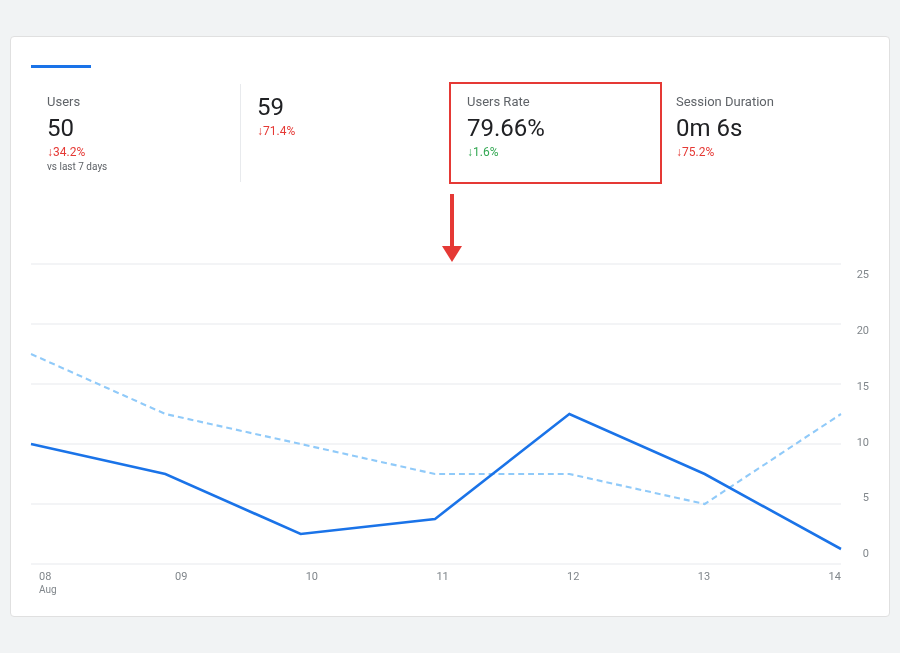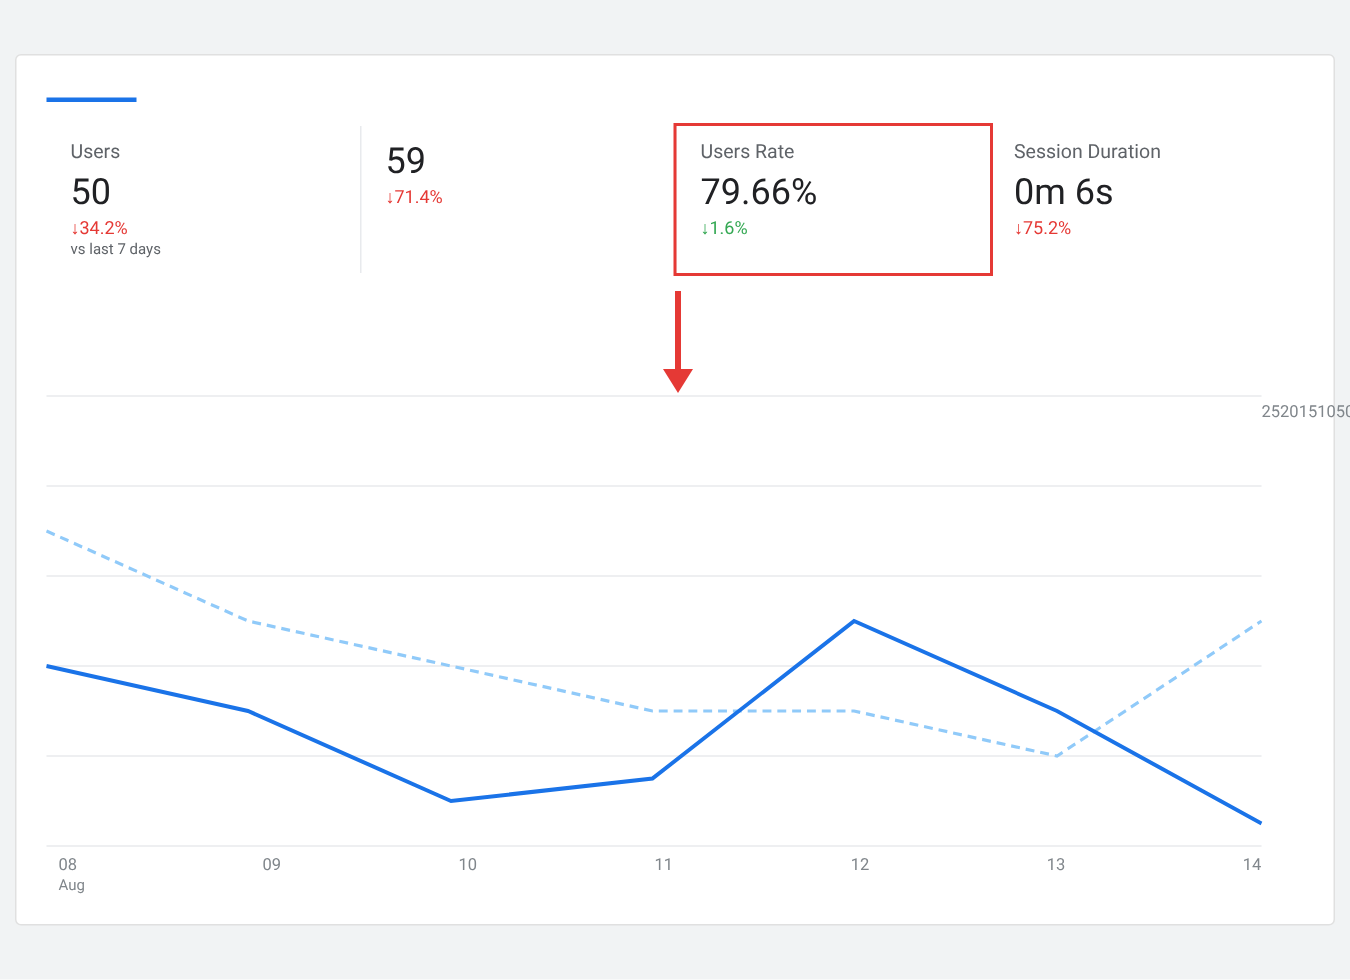--- a/index.html
+++ b/index.html
@@ -84,21 +84,21 @@
       width: 100%;
       height: 300px;
     }
     .chart-y-labels {
       position: absolute;
       right: 0;
       top: 0;
       height: 100%;
       width: 28px;
       display: flex;
-      flex-direction: row;
+      flex-direction: column;
       justify-content: space-between;
       padding: 4px 0;
     }
     .y-label {
       font-size: 11px;
       color: #80868b;
       text-align: right;
     }
     .chart-x-labels {
       display: flex;

